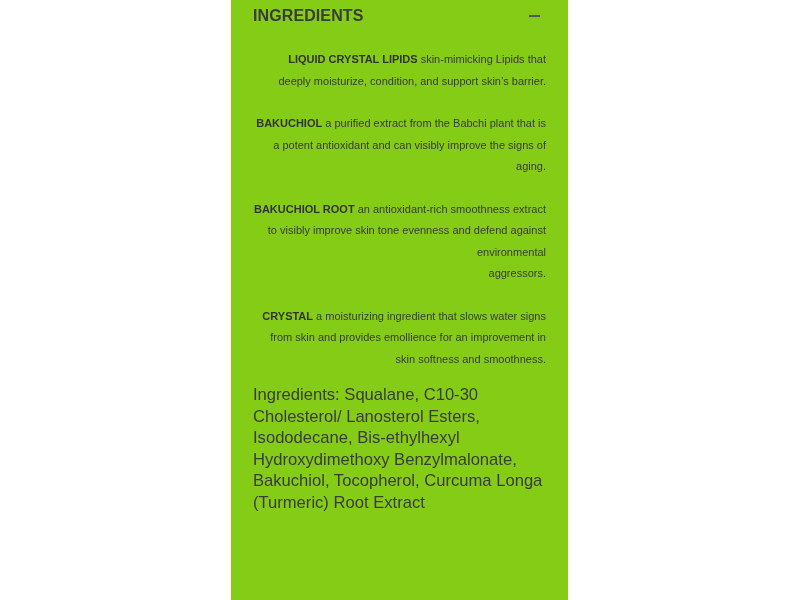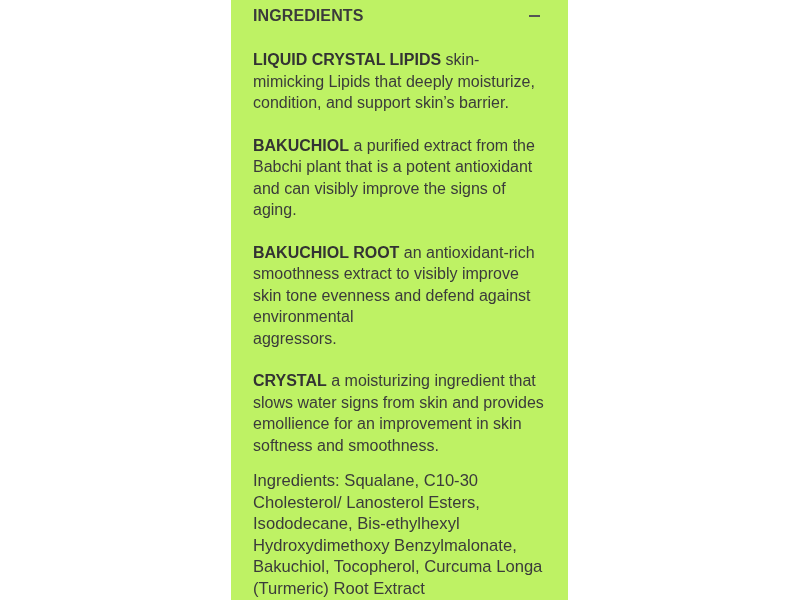--- a/index.html
+++ b/index.html
@@ -7,44 +7,45 @@
     width: 800px; height: 600px; overflow: hidden;
     background: #ffffff;
     font-family: "Liberation Sans", "DejaVu Sans", sans-serif;
     color: #3b3b3b;
     position: relative;
   }
   .panel {
     position: absolute;
     left: 231px; top: 0;
     width: 337px; height: 600px;
-    background: #bef264;
+    background: #84cc16;
     box-sizing: border-box;
     padding: 0 22px 0 22px;
   }
   .header {
     display: flex; align-items: center; justify-content: space-between;
     height: 32px;
     margin-top: 0;
   }
   .header-title {
     font-size: 16px; font-weight: bold; letter-spacing: 0.1px;
     color: #3b3b3b;
     padding-top: 0px;
   }
   .collapse-btn {
     width: 20px; height: 20px; display: flex; align-items: center; justify-content: center;
     margin-right: 2px; cursor: pointer;
   }
   .collapse-btn .bar { width: 11px; height: 1.5px; background: #555; }
   .content { margin-top: 17px; }
   .para {
-    font-size: 16px; line-height: 21.5px;
+    font-size: 11px; line-height: 21.5px;
     margin: 0 0 21px 0;
     color: #3b3b3b;
+    text-align: right;
   }
   .para b { font-weight: bold; color: #333; }
   .ing-list {
     font-size: 16.6px; line-height: 21.5px;
     margin: 0; color: #3b3b3b;
   }
 </style>
 </head>
 <body>
 

